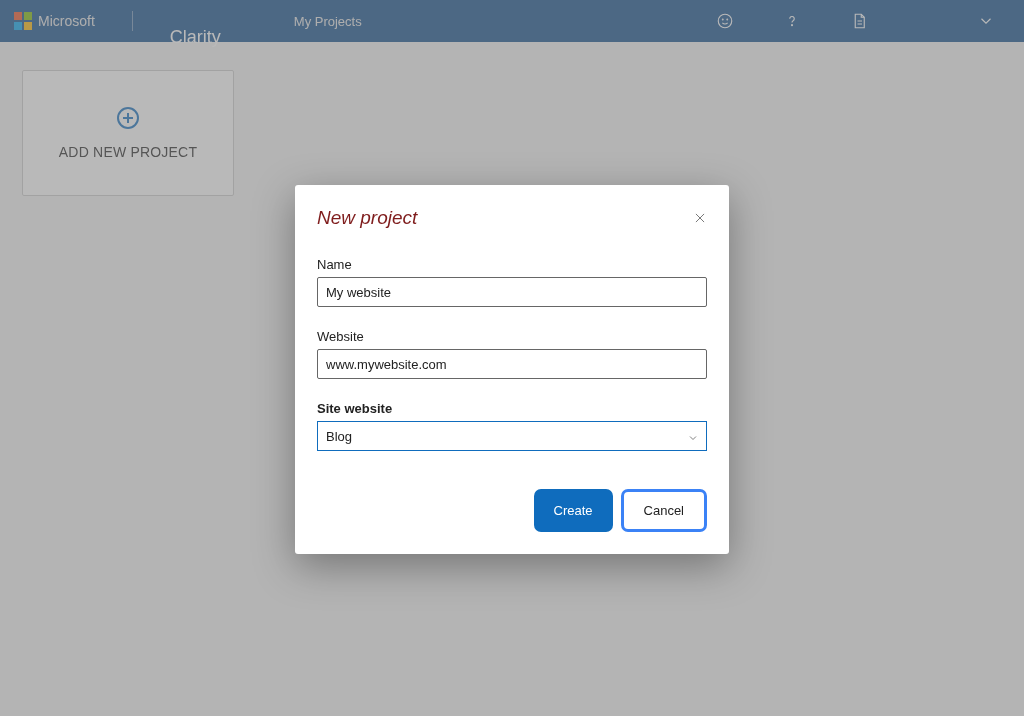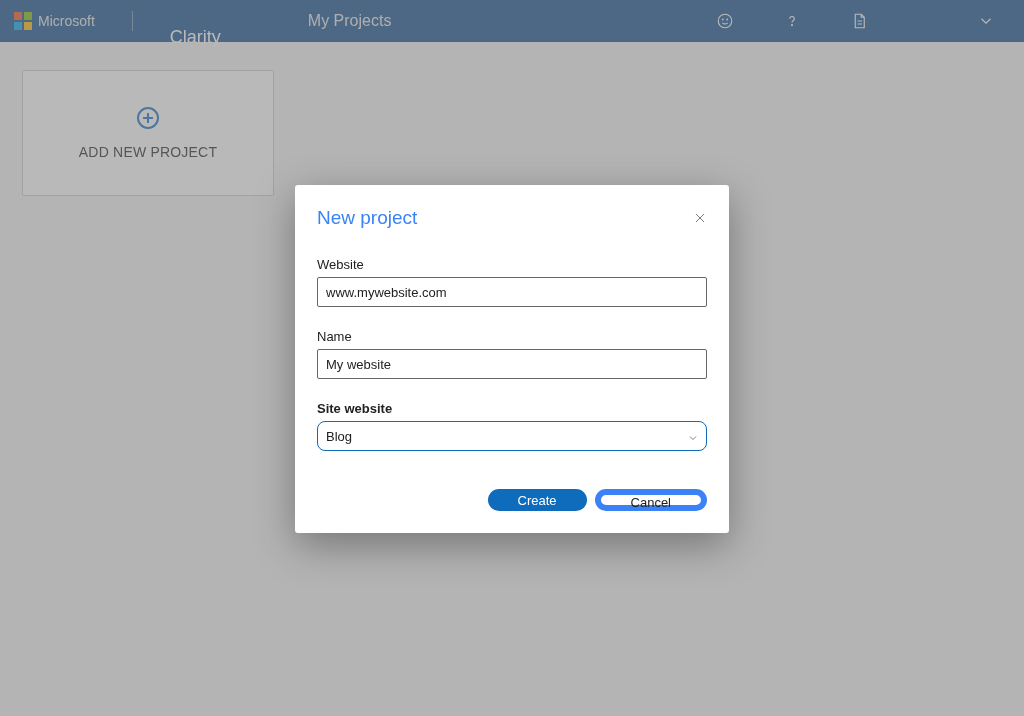--- a/index.html
+++ b/index.html
@@ -53,22 +53,22 @@
       height: 20px;
       background: rgba(255,255,255,0.4);
       margin: 0 10px;
     }
     .clarity-text {
       font-size: 18px;
       font-weight: 400;
       margin-top: 32px;
     }
     .nav-link {
-      margin-left: 60px;
-      font-size: 16px;
+      margin-left: 46px;
+      font-size: 13px;
       color: #e6e6e6;
     }
     .header-spacer {
       flex: 1;
     }
     .header-icon {
       width: 40px;
       height: 42px;
       display: flex;
       align-items: center;
@@ -86,21 +86,21 @@
     .user-dropdown {
       margin-left: 60px;
       margin-right: 4px;
     }
 
     
     .main {
       padding: 28px 22px;
     }
     .add-project-card {
-      width: 252px;
+      width: 212px;
       height: 126px;
       border: 1px solid #ccc;
       border-radius: 2px;
       background: #fff;
       display: flex;
       flex-direction: column;
       align-items: center;
       justify-content: center;
       gap: 14px;
       cursor: pointer;
@@ -139,21 +139,22 @@
     }
     .dialog-header {
       display: flex;
       align-items: center;
       justify-content: space-between;
       margin-bottom: 28px;
     }
     .dialog-title {
       font-size: 19px;
       font-weight: 400;
-      color: #3b82f6;
+      color: #7f1d1d;
+      font-style: italic;
     }
     .close-icon {
       width: 14px;
       height: 14px;
       color: #666;
       cursor: pointer;
     }
     .close-icon svg {
       width: 100%;
       height: 100%;
@@ -184,21 +185,21 @@
       font-family: inherit;
     }
     .form-select-wrap {
       position: relative;
     }
     .form-select {
       width: 100%;
       height: 30px;
       padding: 0 28px 0 8px;
       border: 1px solid #0f6cbd;
-      border-radius: 8px;
+      border-radius: 0;
       font-size: 13px;
       color: #222;
       outline: none;
       background: #fff;
       appearance: none;
       font-family: inherit;
     }
     .select-chevron {
       position: absolute;
       right: 8px;
@@ -217,36 +218,36 @@
       stroke-width: 1.5;
     }
     .dialog-actions {
       display: flex;
       justify-content: flex-end;
       gap: 8px;
       margin-top: 38px;
     }
     .btn {
       min-width: 76px;
-      height: 22px;
-      border-radius: 12px;
+      height: 43px;
+      border-radius: 7px;
       font-size: 13px;
       cursor: pointer;
-      padding: 0 30px;
+      padding: 0 20px;
       font-family: inherit;
     }
     .btn-primary {
       background: #0f6cbd;
       color: #fff;
       border: none;
     }
     .btn-secondary {
       background: #fff;
       color: #222;
-      border: 6px solid #3b82f6;
+      border: 3px solid #3b82f6;
     }
   </style>
 </head>
 <body>
 
 <div class="header">
   <div class="brand-logo">
     <div class="ms-logo">
       <div id="sq-tl" style="background: rgb(242, 80, 34);"></div>
       <div id="sq-tr" style="background: rgb(127, 186, 0);"></div>
@@ -304,27 +305,27 @@
     <div class="dialog-header">
       <div class="dialog-title">New project</div>
       <span class="close-icon">
         <svg viewBox="0 0 24 24">
             <path d="M5 5l14 14M19 5L5 19"></path>
           </svg>
       </span>
     </div>
 
     <div class="form-group">
+      <label class="form-label">Name</label>
+      <input type="text" class="form-input" value="My website" style="">
+    </div>
+
+    <div class="form-group">
       <label class="form-label">Website</label>
       <input type="text" class="form-input" value="www.mywebsite.com" style="">
-    </div>
-
-    <div class="form-group">
-      <label class="form-label">Name</label>
-      <input type="text" class="form-input" value="My website" style="">
     </div>
 
     <div class="form-group">
       <label class="form-label bold">Site website</label>
       <div class="form-select-wrap">
         <select class="form-select">
           <option>Blog</option>
         </select>
         <span class="select-chevron">
           <svg viewBox="0 0 24 24">

